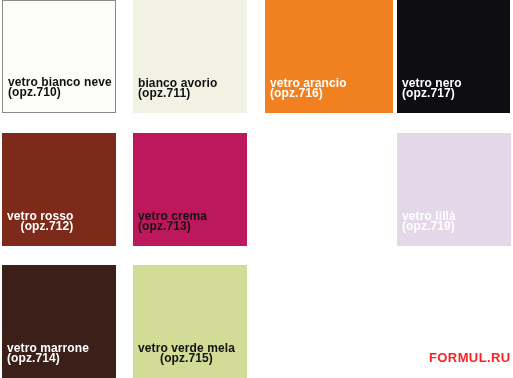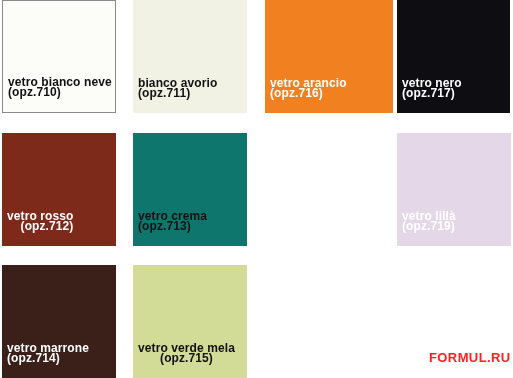--- a/index.html
+++ b/index.html
@@ -81,21 +81,21 @@
         <span class="line1">vetro nero</span>
         <span class="line2">(opz.717)</span>
       </div>
     </div>
     <div class="swatch" style="left: 2px; top: 133px; width: 114px; height: 113px; background: rgb(126, 42, 27);">
       <div class="swatch-label" style="color: rgb(255, 255, 255); text-align: right;">
         <span class="line1">vetro rosso</span>
         <span class="line2">(opz.712)</span>
       </div>
     </div>
-    <div class="swatch" style="left: 133px; top: 133px; width: 114px; height: 113px; background: #0f766e;">
+    <div class="swatch" style="left: 133px; top: 133px; width: 114px; height: 113px; background: #be185d;">
       <div class="swatch-label" style="color: rgb(17, 17, 17);">
         <span class="line1">vetro crema</span>
         <span class="line2">(opz.713)</span>
       </div>
     </div>
     <div class="swatch" style="left: 397px; top: 133px; width: 114px; height: 113px; background: rgb(227, 215, 232);">
       <div class="swatch-label" style="color: rgb(255, 255, 255);">
         <span class="line1">vetro lillà</span>
         <span class="line2">(opz.719)</span>
       </div>

